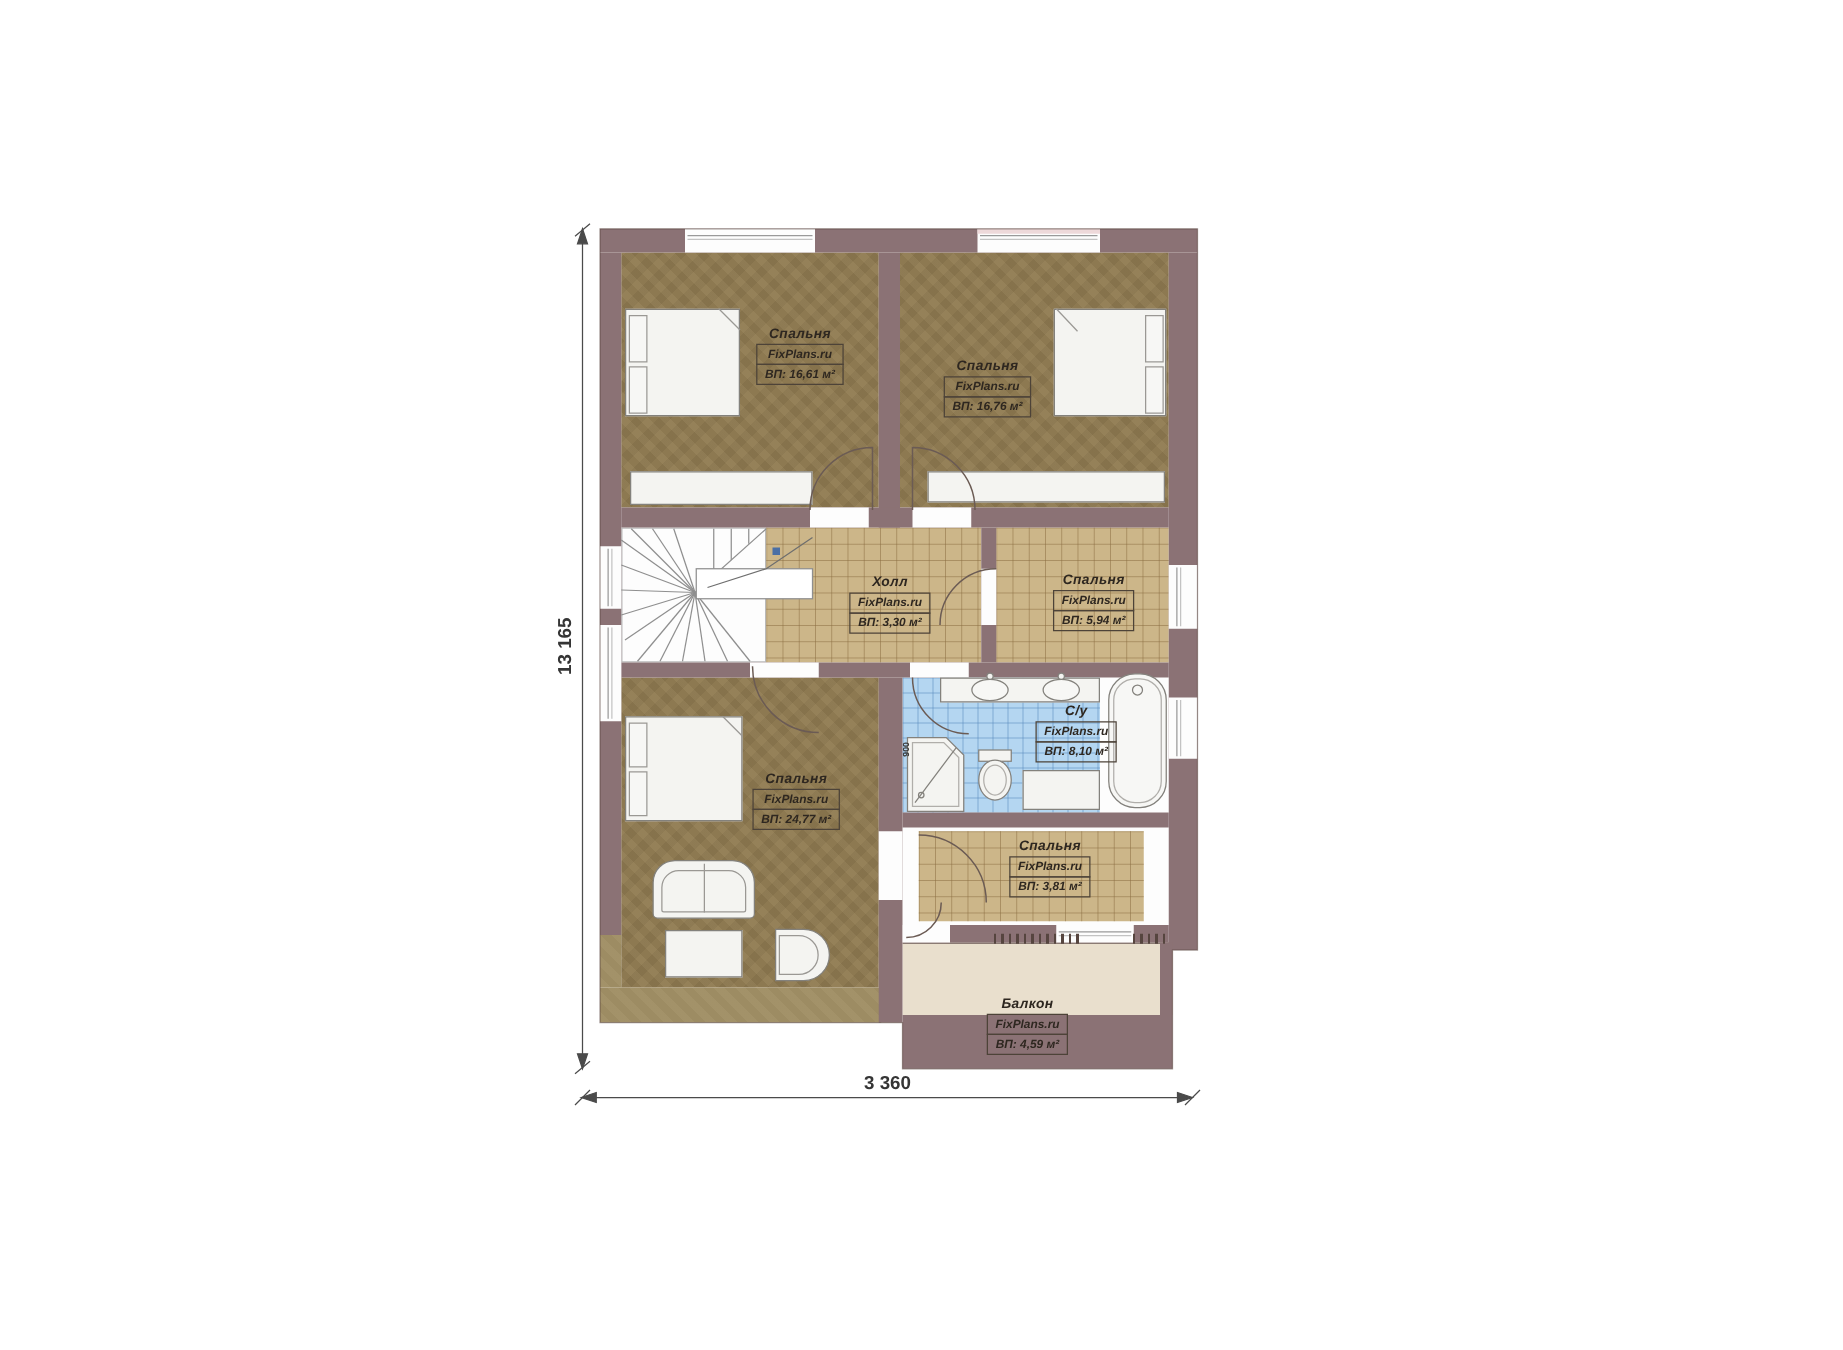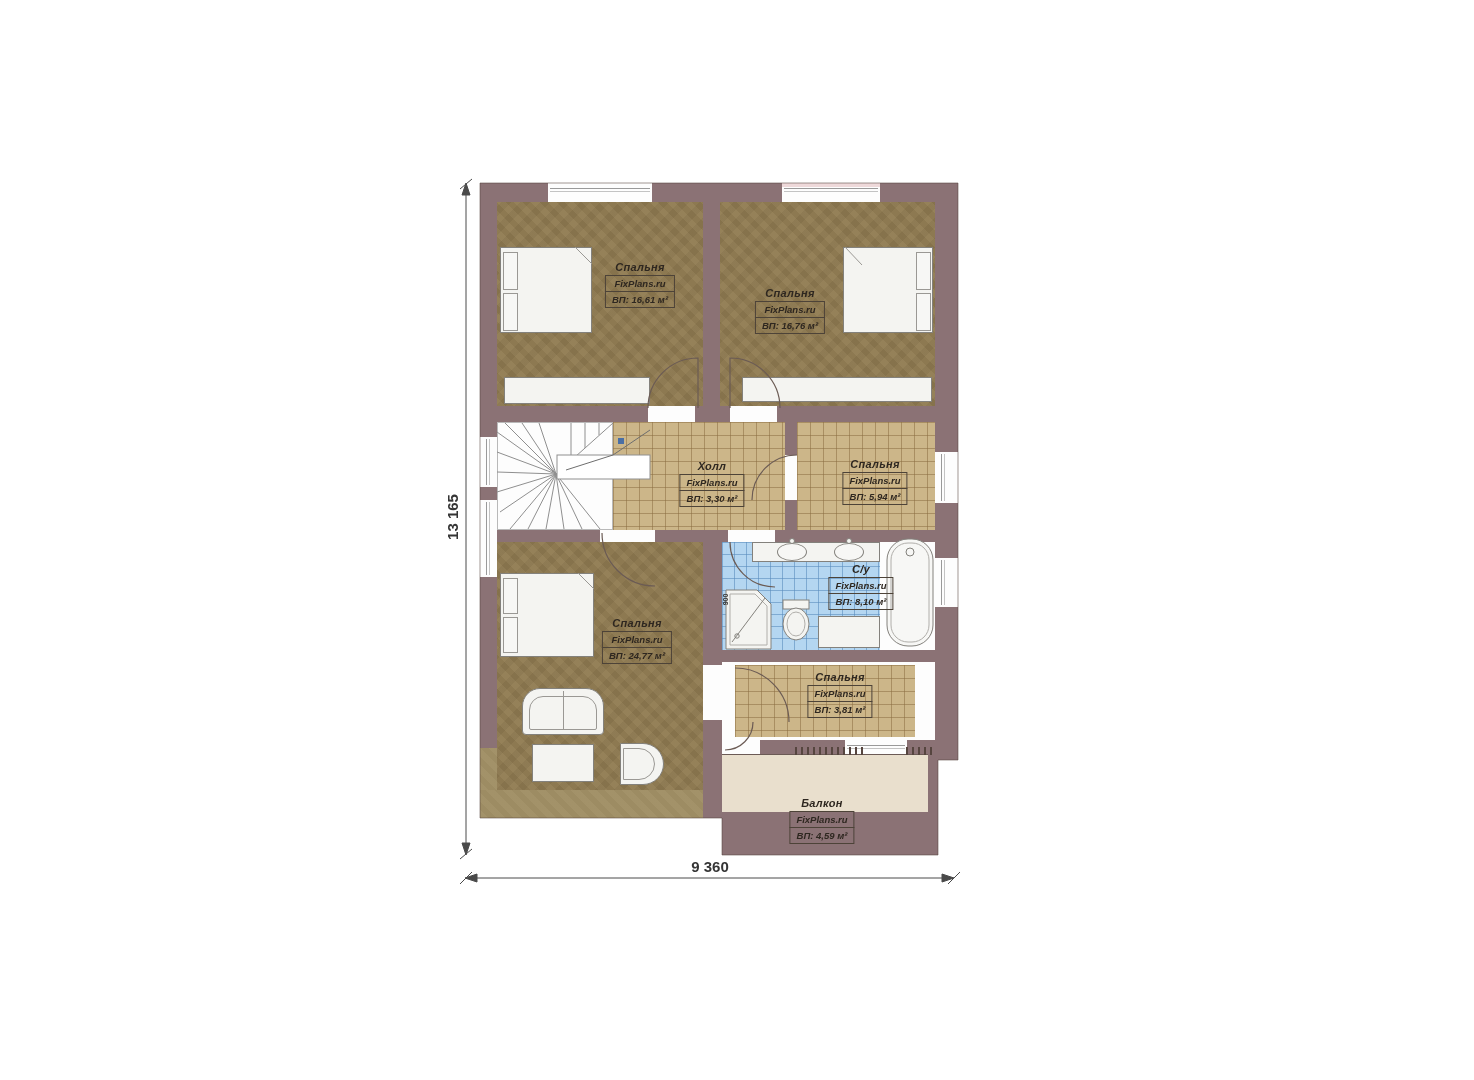--- a/index.html
+++ b/index.html
@@ -257,16 +257,16 @@
   </div>
   <div class="room-label" style="left:822px;top:797px;">
     <div class="rl-name">Балкон</div>
     <div class="rl-boxes">
       <span class="rl-box">FixPlans.ru</span>
       <span class="rl-box">ВП: 4,59 м²</span>
     </div>
   </div>
 
   <div class="dim-label dim-v" style="left:452px;top:517px;">13 165</div>
-  <div class="dim-label dim-h" style="left:710px;top:858px;">9 360</div>
+  <div class="dim-label dim-h" style="left:710px;top:858px;">3 360</div>
   <div class="tiny-dim" style="left:720px;top:596px;">900</div>
 
 </div>
 
 </body></html>

